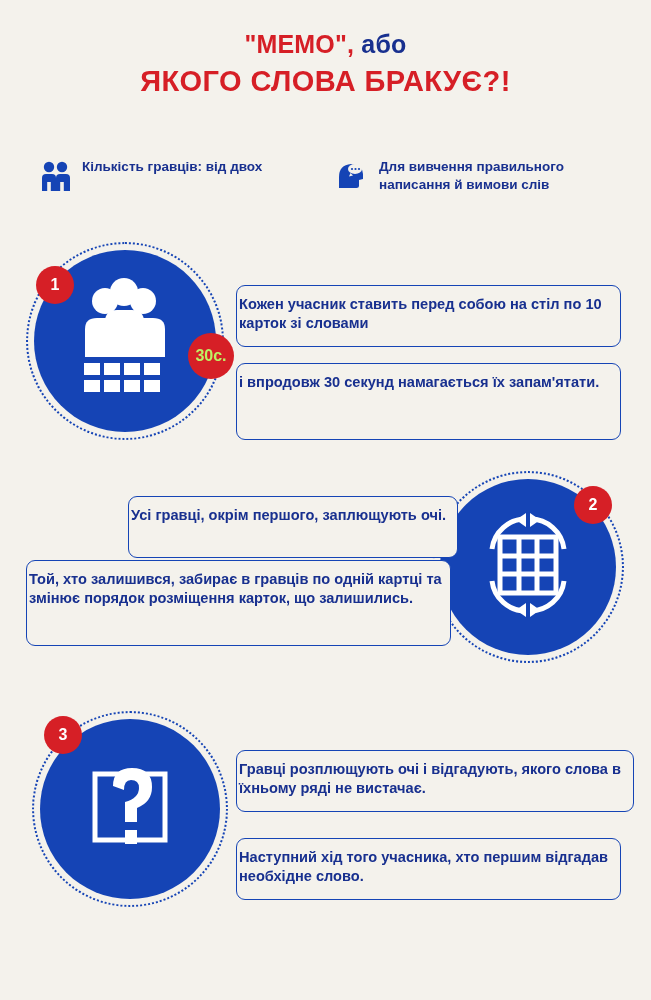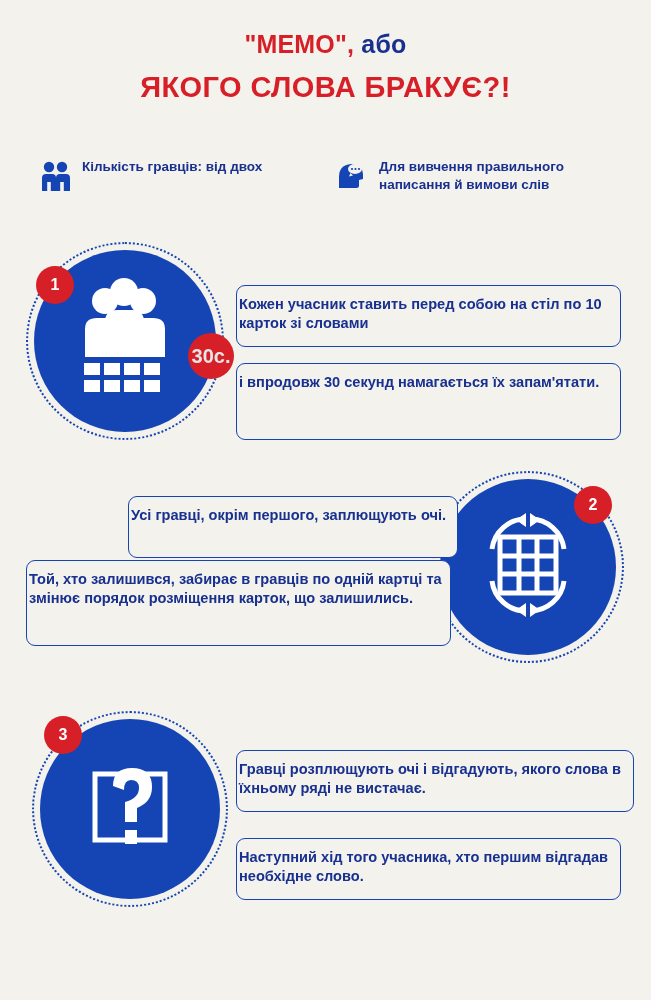--- a/index.html
+++ b/index.html
@@ -33,21 +33,21 @@
     font-size: 25px;
     font-weight: bold;
     letter-spacing: 0.2px;
     color: #18308f;
     line-height: 1.15;
   }
   .title-line1 .red {
     color: #d61f26;
   }
   .title-line2 {
-    margin-top: 12px;
+    margin-top: 6px;
     font-size: 29px;
     font-weight: bold;
     color: #d61f26;
     letter-spacing: 0.4px;
   }
 
   
   .meta-row {
     position: absolute;
     top: 158px;
@@ -115,22 +115,22 @@
     line-height: 1.33;
     color: #18308f;
     z-index: 4;
   }
   .timer {
     position: absolute;
     width: 46px;
     height: 46px;
     border-radius: 50%;
     background: #d61f26;
-    color: #e5e5e5;
-    font-size: 20px;
+    color: #bef264;
+    font-size: 16px;
     font-weight: bold;
     display: flex;
     align-items: center;
     justify-content: center;
     z-index: 7;
   }
 
   
   #step1-ring   { left: 26px;  top: 242px; width: 198px; height: 198px; }
   #step1-circle { left: 34px;  top: 250px; width: 182px; height: 182px; }

